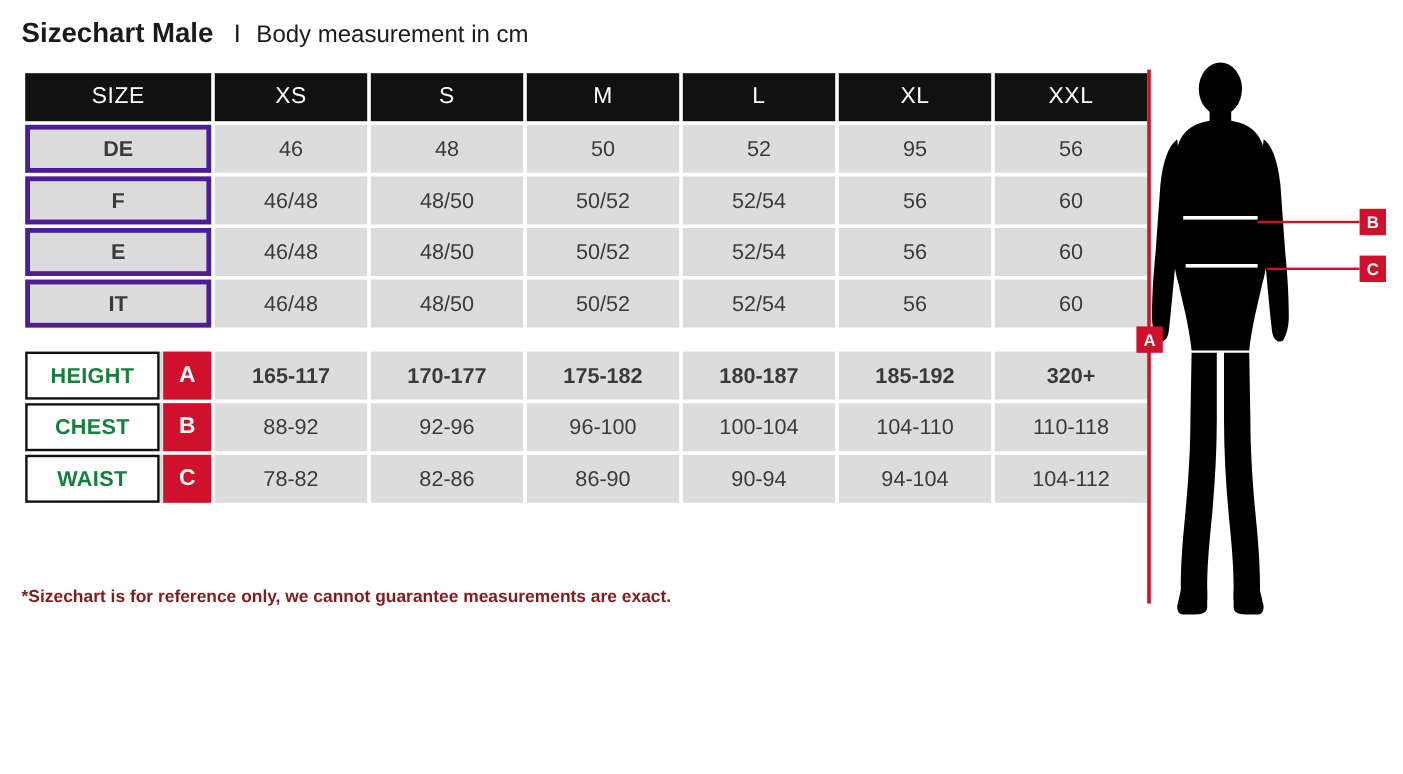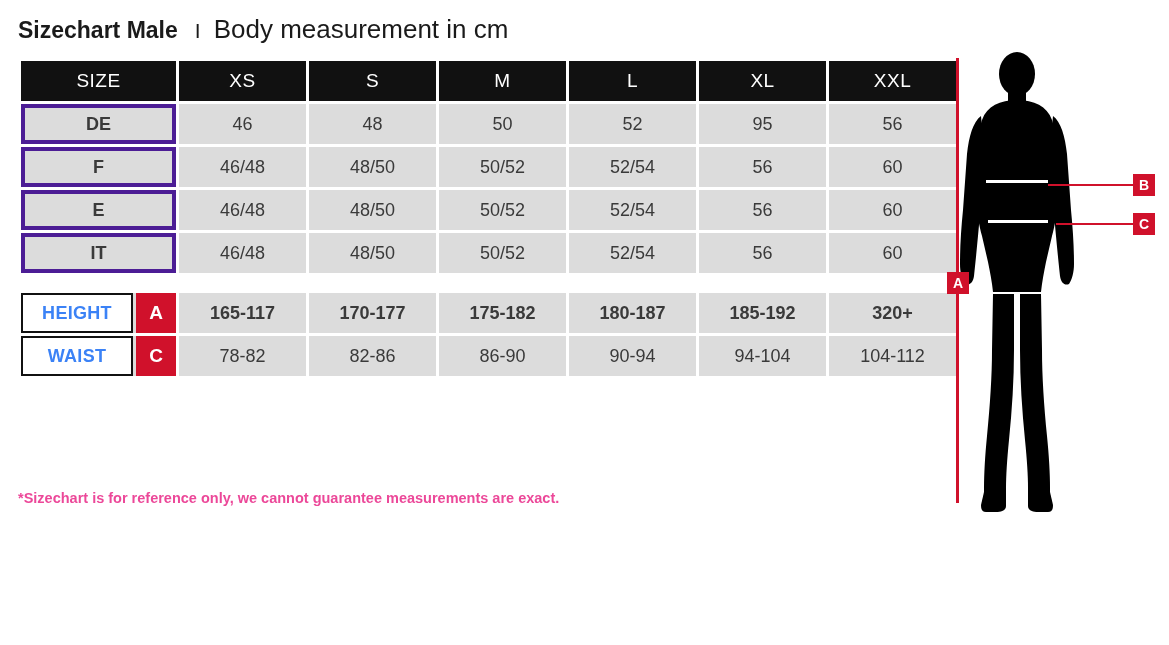--- a/index.html
+++ b/index.html
@@ -34,21 +34,21 @@
     color: #1a1a1a;
     letter-spacing: 0px;
   }
   .title-sep {
     font-size: 21px;
     font-weight: normal;
     color: #1a1a1a;
     padding: 0 13px 0 17px;
   }
   .title-sub {
-    font-size: 26px;
+    font-size: 20px;
     font-weight: normal;
     color: #1a1a1a;
   }
 
   
   .table-wrap {
     position: absolute;
     left: 18px;
     top: 58px;
     width: 922px;
@@ -111,21 +111,21 @@
   .meas-label-inner {
     display: flex;
     align-items: stretch;
     height: 40px;
     gap: 3px;
   }
   .meas-name {
     flex: 1 1 auto;
     border: 2px solid #111111;
     background: #ffffff;
-    color: #3b82f6;
+    color: #15803d;
     font-weight: bold;
     font-size: 18px;
     display: flex;
     align-items: center;
     justify-content: center;
     letter-spacing: 0.3px;
   }
   .meas-badge {
     width: 40px;
     background: #d0112b;
@@ -138,21 +138,21 @@
   }
   td.bold-val { font-weight: bold; color: #1a1a1a; }
 
   
   .footnote {
     position: absolute;
     left: 18px;
     top: 490px;
     font-size: 14.5px;
     font-weight: bold;
-    color: #ec4899;
+    color: #7f1d1d;
   }
 
   
   .figure-panel {
     position: absolute;
     left: 940px;
     top: 50px;
     width: 215px;
     height: 465px;
   }
@@ -282,20 +282,34 @@
             </div>
           </td>
           <td class="bold-val">165-117</td>
           <td class="bold-val">170-177</td>
           <td class="bold-val">175-182</td>
           <td class="bold-val">180-187</td>
           <td class="bold-val">185-192</td>
           <td class="bold-val">320+</td>
         </tr>
 
+        <tr>
+          <td class="meas-label">
+            <div class="meas-label-inner">
+              <div class="meas-name">CHEST</div>
+              <div class="meas-badge">B</div>
+            </div>
+          </td>
+          <td>88-92</td>
+          <td>92-96</td>
+          <td>96-100</td>
+          <td>100-104</td>
+          <td>104-110</td>
+          <td>110-118</td>
+        </tr>
 
         <tr>
           <td class="meas-label">
             <div class="meas-label-inner">
               <div class="meas-name">WAIST</div>
               <div class="meas-badge">C</div>
             </div>
           </td>
           <td>78-82</td>
           <td>82-86</td>

